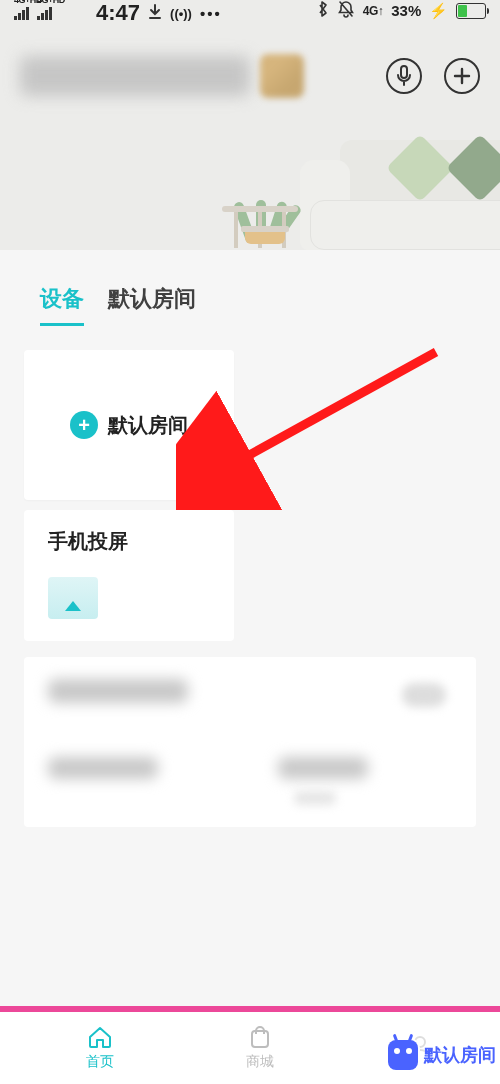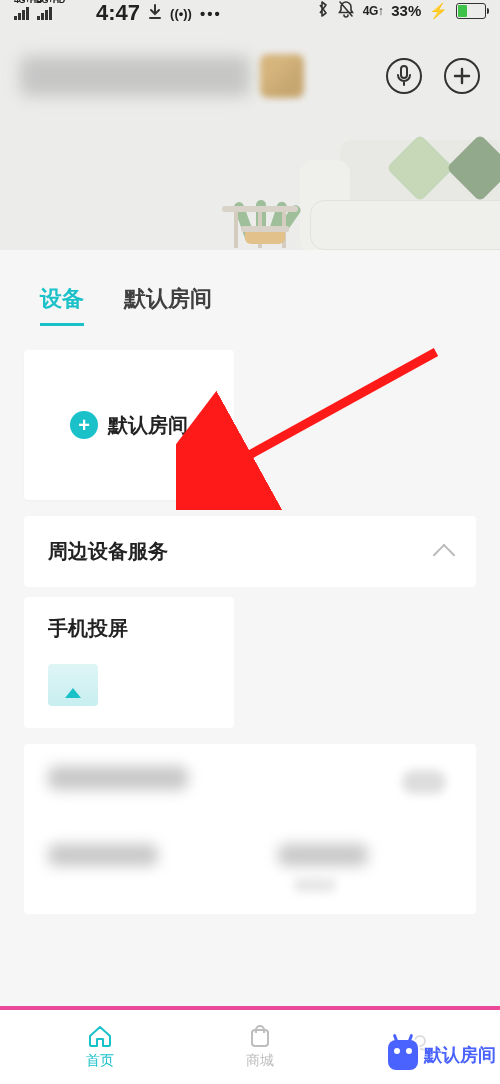--- a/index.html
+++ b/index.html
@@ -38,21 +38,21 @@
   .pot { width:40px; height:12px; background:#e3c18a; border-radius:0 0 6px 6px;}
   .pot-top { width:48px; height:6px; background:#d8d2c8; margin-left:-4px; border-radius:2px;}
   .table-top { width:76px; height:6px; background:#d8d2c8; border-radius:3px; position:absolute; bottom:38px; left:222px;}
   .table-leg { width:4px; height:36px; background:#d3ccbf; position:absolute; bottom:2px;}
   .tl1{left:234px}.tl2{left:258px}.tl3{left:282px}
   .leaves { position:absolute; bottom:50px; left:246px; }
   .leaf { width:10px; height:40px; background:#9fbf9b; border-radius:10px 10px 0 0; position:absolute; transform-origin:bottom center;}
   .lf1{transform:rotate(-20deg);}.lf2{left:10px;}.lf3{left:20px;transform:rotate(18deg);}.lf4{left:28px;transform:rotate(35deg);height:34px;}
 
   
-  .tabs { display:flex; gap:40px; padding: 34px 40px 10px; font-size:22px; font-weight:600; background:#f6f6f6;}
+  .tabs { display:flex; gap:24px; padding: 34px 40px 10px; font-size:22px; font-weight:600; background:#f6f6f6;}
   .tab { color:#404040; position:relative; padding-bottom:12px;}
   .tab.active { color:#1ac1c9; }
   .tab.active::after { content:""; position:absolute; left:0; right:0; bottom:0; height:3px; background:#1ac1c9;}
 
   
   .content { padding: 14px 24px; background:#f6f6f6; }
   .card-add { background:#fff; border-radius:4px; width:210px; height:150px; display:flex; align-items:center; justify-content:center; gap:10px; box-shadow:0 1px 2px rgba(0,0,0,0.03); position:relative;}
   .plus-circle { width:28px; height:28px; border-radius:50%; background:#1ac1c9; color:#fff; display:flex; align-items:center; justify-content:center; font-size:20px; font-weight:bold;}
   .card-add-label { font-size:20px; font-weight:600; }
 
@@ -70,21 +70,21 @@
   .blur-card { background:#fff; border-radius:4px; margin-top:16px; padding:22px 24px; min-height:170px; position:relative;}
   .blur-txt { background:#c8c8c8; border-radius:8px; filter:blur(7px);}
   .bt1{width:140px;height:24px;}
   .bt-row{display:flex; gap:120px; margin-top:54px;}
   .bt2{width:110px;height:22px;}
   .bt3{width:90px;height:22px;}
   .bt-chip{position:absolute; right:30px; top:26px; width:44px; height:24px; background:#ddd; border-radius:12px; filter:blur(5px);}
   .bt-sub{position:absolute; right:140px; bottom:22px; width:42px; height:14px; background:#e6e6e6; filter:blur(5px); border-radius:6px;}
 
   
-  .nav { position:absolute; bottom:0; left:0; right:0; height:78px; background:#fff; display:flex; border-top:4px solid #ec4899;padding-left:20px;}
+  .nav { position:absolute; bottom:0; left:0; right:0; height:78px; background:#fff; display:flex; border-top:6px solid #ec4899;padding-left:20px;}
   .nav-item { flex:1; display:flex; flex-direction:column; align-items:center; justify-content:center; gap:4px; font-size:14px; color:#bdbdbd;}
   .nav-item.active { color:#1ac1c9; }
   .nav-ic { width:28px; height:24px; }
 
   
   .watermark { position:absolute; right:4px; bottom:14px; display:flex; align-items:center; gap:6px; font-size:18px; font-weight:700; color:#4a63ff; z-index:30; text-shadow:0 0 2px #fff;}
   .wm-logo { width:30px;height:30px; background:#4a63ff; border-radius:8px; position:relative; box-shadow:0 0 0 2px #fff;}
   .wm-logo::before,.wm-logo::after{content:"";position:absolute;background:#fff;border-radius:50%;width:6px;height:6px;top:8px;}
   .wm-logo::before{left:6px}.wm-logo::after{right:6px}
   .wm-ant{position:absolute;width:3px;height:8px;background:#4a63ff;top:-6px;border-radius:2px;}
@@ -191,24 +191,20 @@
   <div class="tab active">设备</div>
   <div class="tab">默认房间</div>
 </div>
 
 <div class="content">
   <div class="card-add">
     <div class="plus-circle">+</div>
     <div class="card-add-label">默认房间</div>
   </div>
 
-  <div class="svc-card">
-    <span>周边设备服务</span>
-    <span class="chev-up"></span>
-  </div>
 
   <div class="cast-card">
     <div class="cast-title">手机投屏</div>
     <div class="cast-icon">
         <div class="cast-tri"></div>
       </div>
   </div>
 
   <div class="blur-card">
     <div class="blur-txt bt1"></div>

